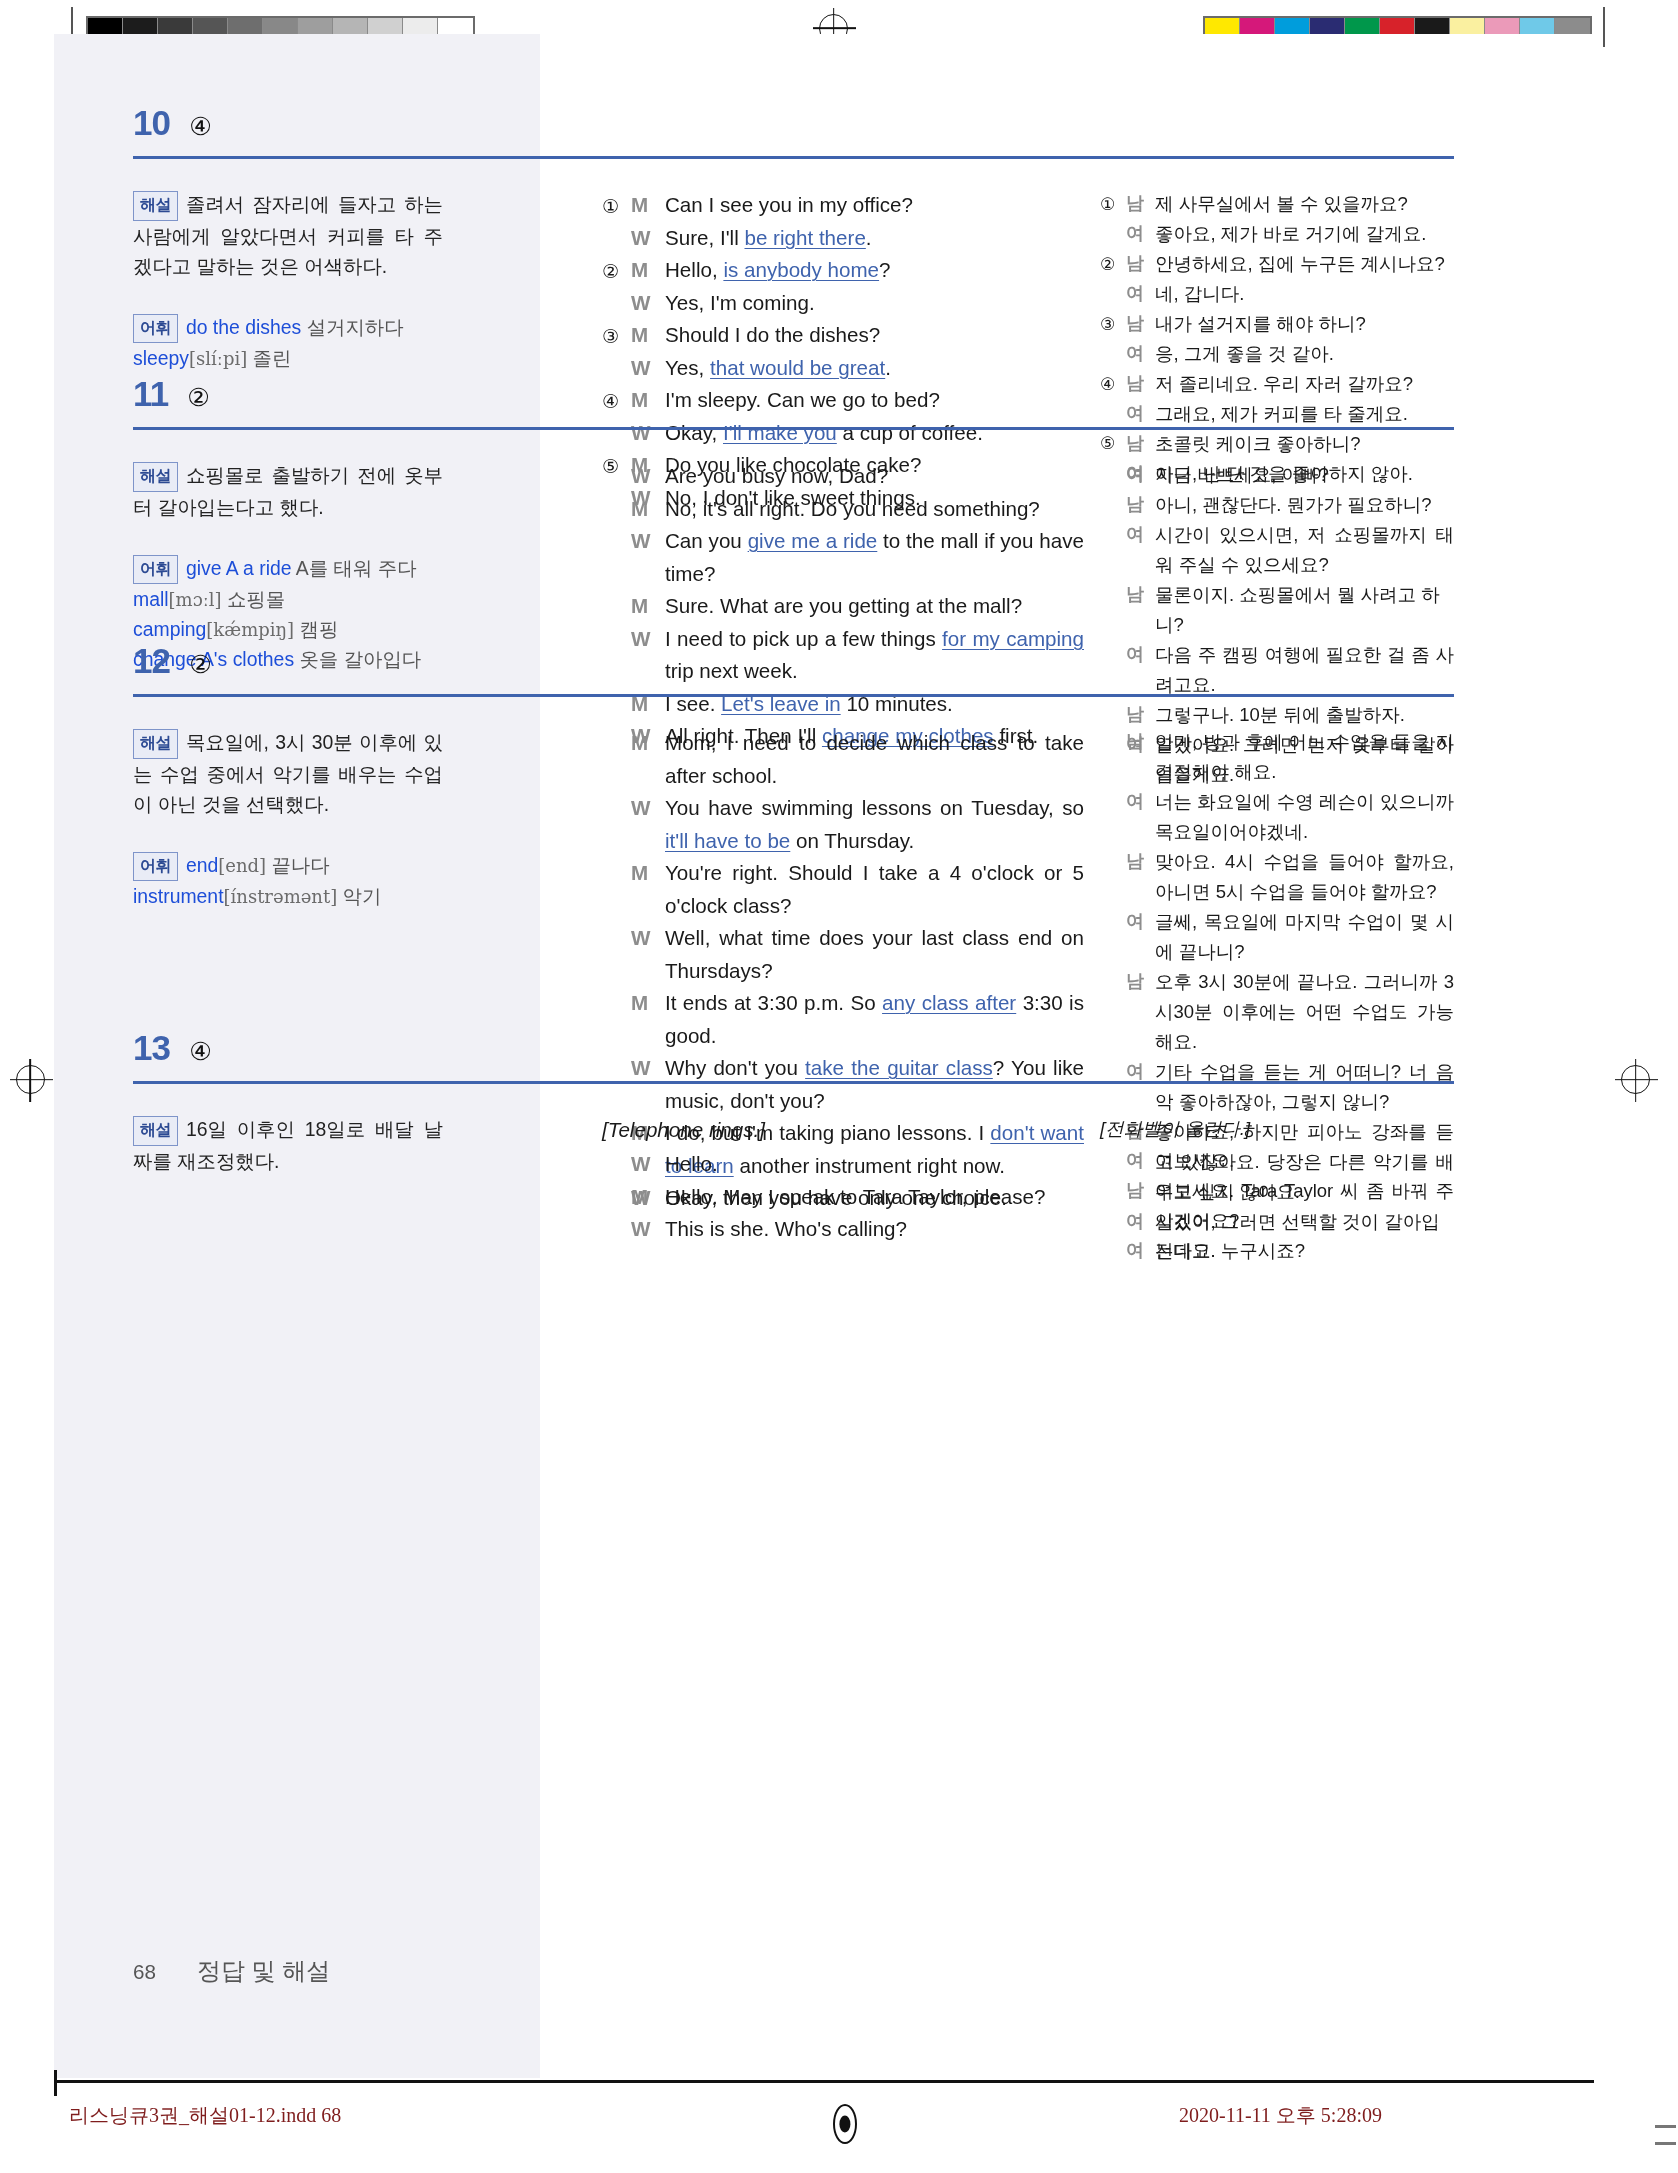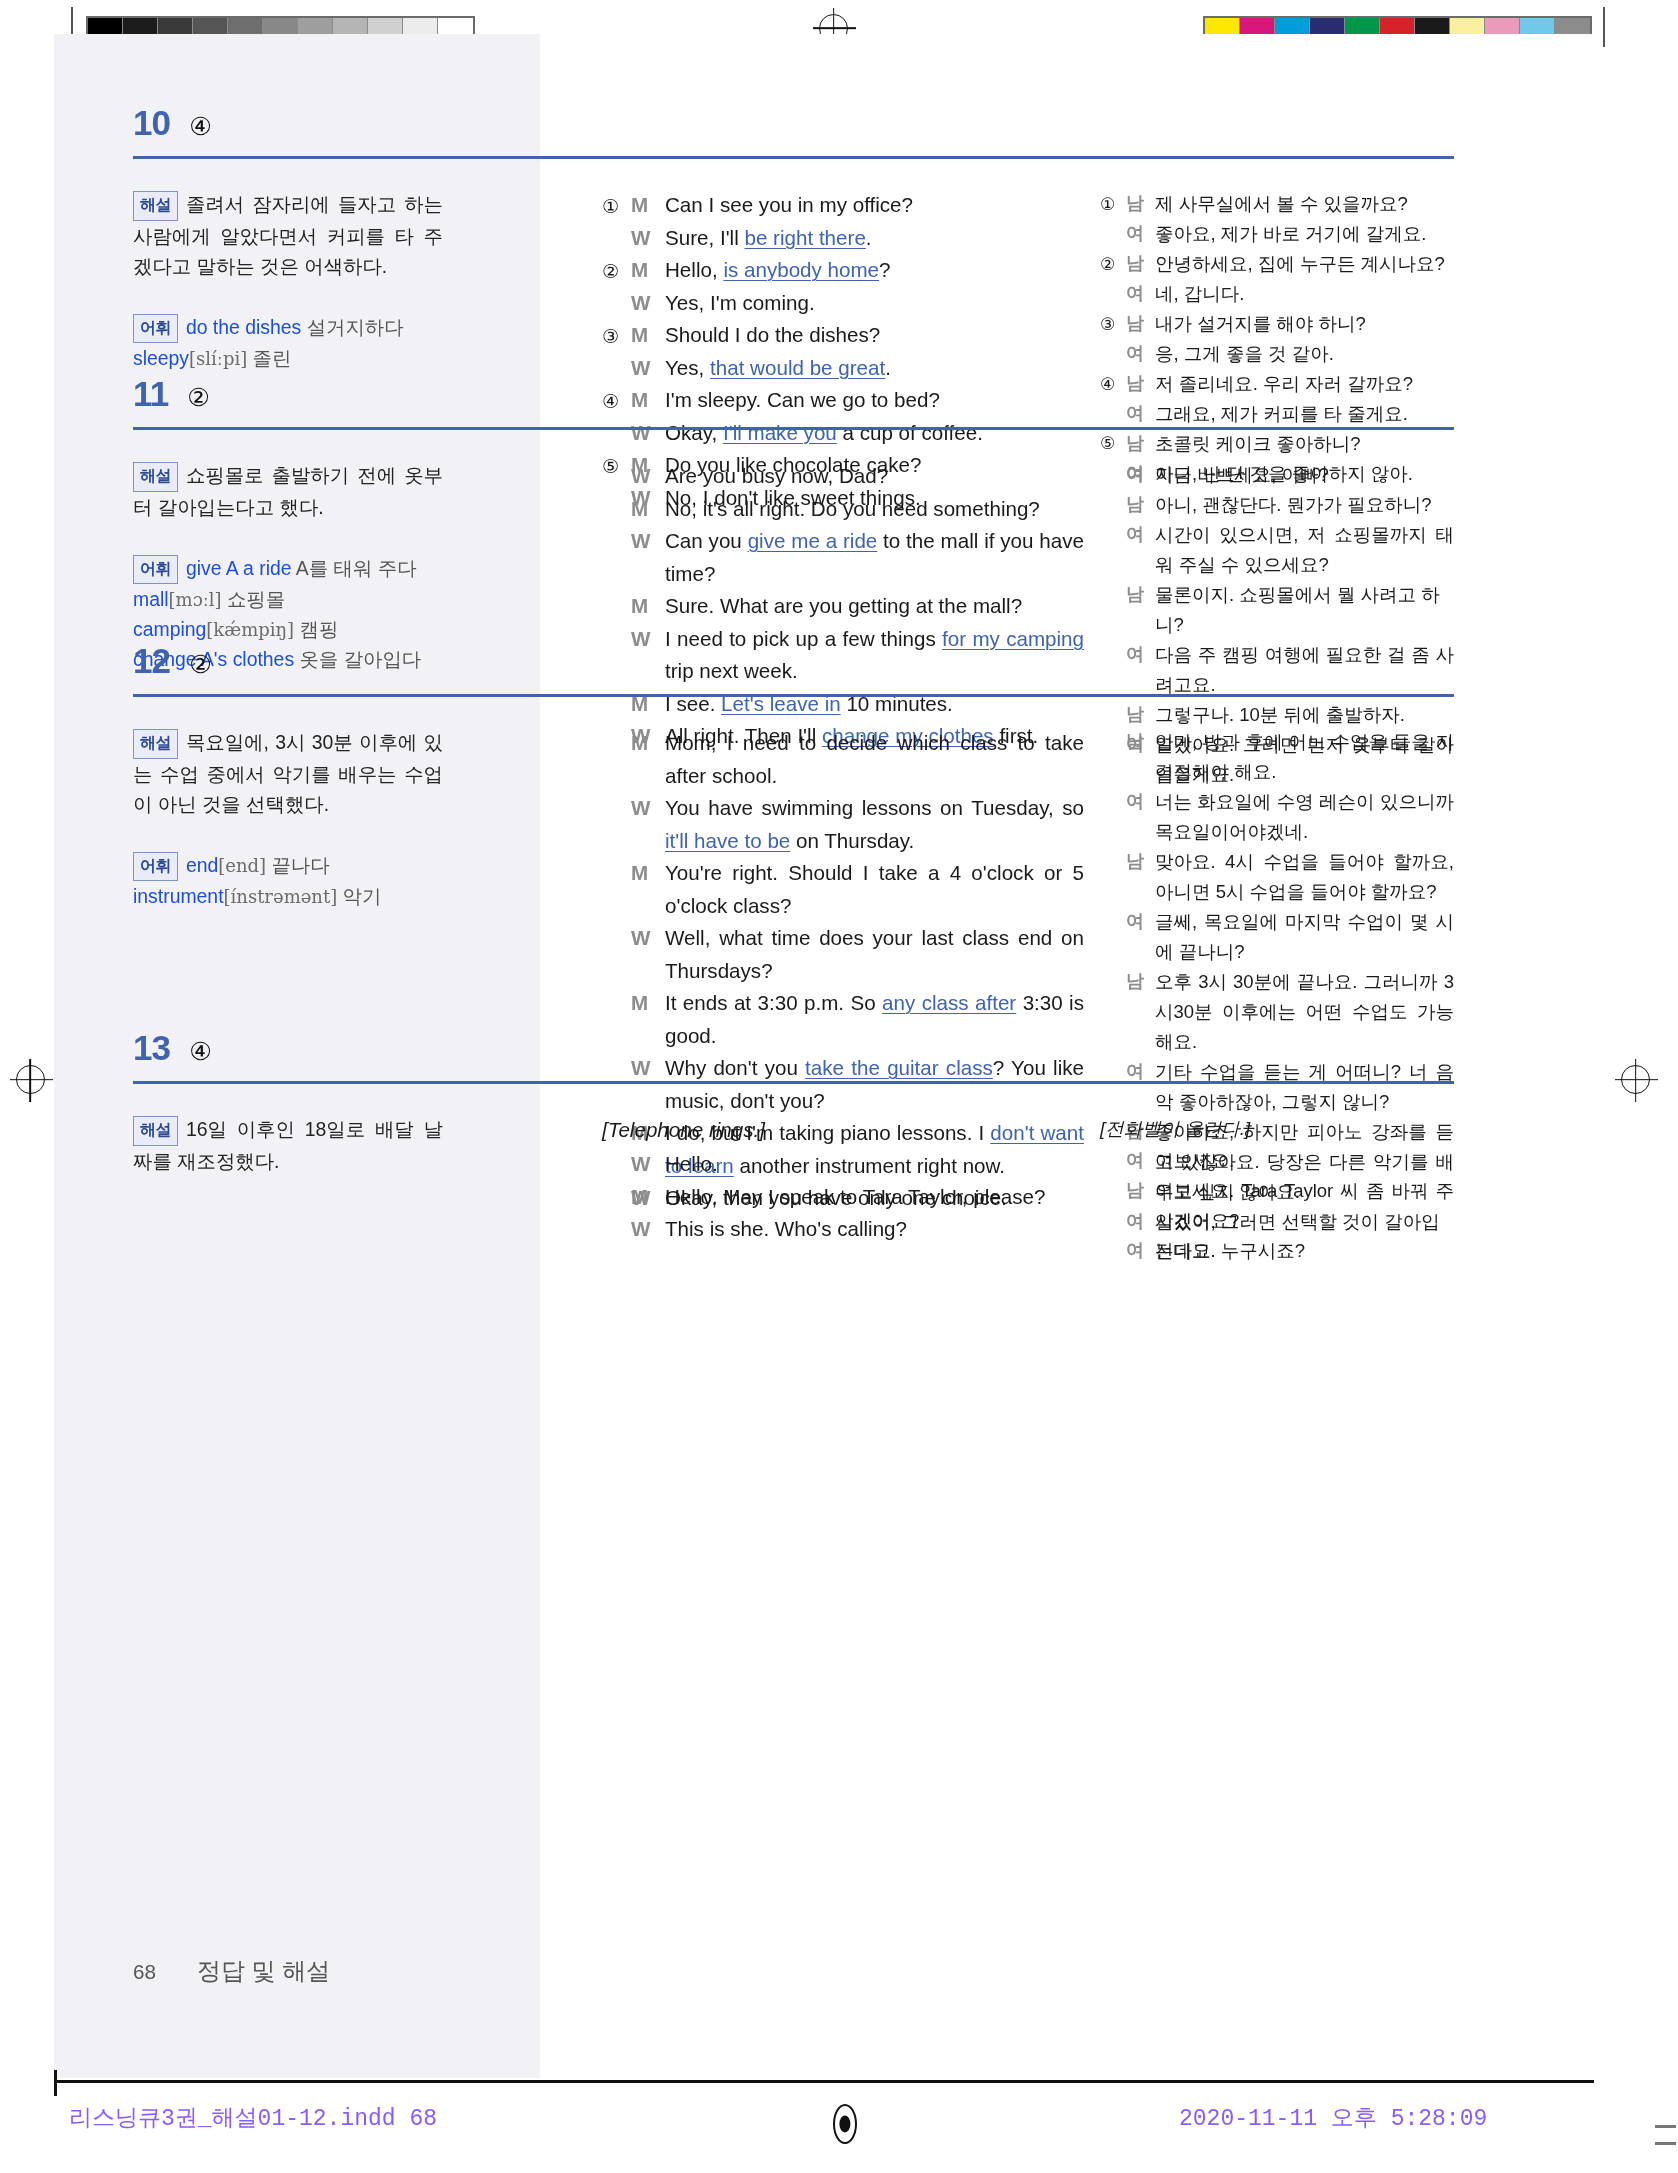--- a/index.html
+++ b/index.html
@@ -93,21 +93,21 @@
   .hl { color:#3f63ad; text-decoration:underline; text-underline-offset:3.4px; text-decoration-thickness:1.4px; }
   .stage { font-style:italic; margin-bottom:1.7px; }
 
   
   #pagefoot { position:absolute; left:133px; top:1955px; display:flex; align-items:baseline; gap:41px; color:#555; }
   #pagefoot .pno { font-size:20.6px; }
   #pagefoot .ptitle { font-size:24px; }
 
   #printline { position:absolute; left:54px; top:2080px; width:1540px; height:2.6px; background:#111; }
   #printline-left { position:absolute; left:54px; top:2070px; width:2.6px; height:26px; background:#111; }
-  .slug { position:absolute; top:2102px; font-size:23px; color:#8b5cf6; font-family:Liberation Mono, monospace; }
+  .slug { position:absolute; top:2102px; font-size:20px; color:#7f1d1d; font-family:Liberation Serif, serif; }
   #slug-left { left:69px; }
   #slug-right { left:1179px; }
   #edge-tick1 { position:absolute; left:1655px; top:2125px; width:20.6px; height:2.6px; background:#777; }
   #edge-tick2 { position:absolute; left:1655px; top:2142px; width:20.6px; height:2.6px; background:#777; }
 </style>
 </head>
 <body>
 
 <div class="crop-bar-left"></div>
 <div class="crop-bar-left2"></div>

